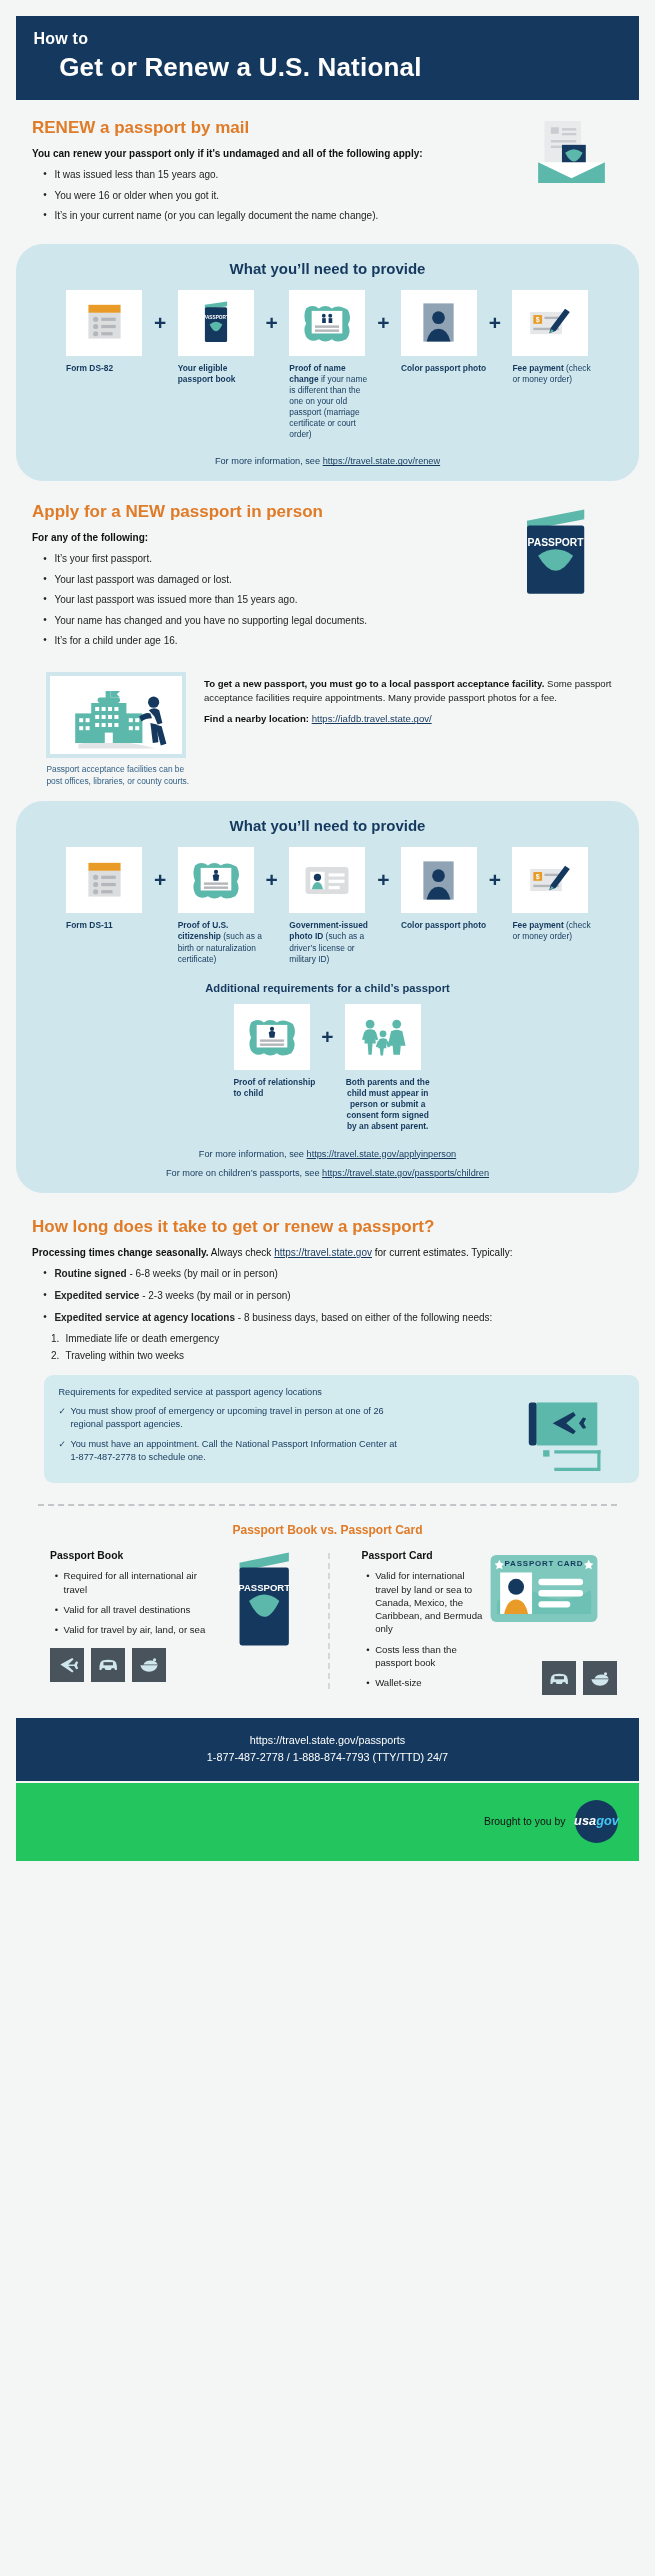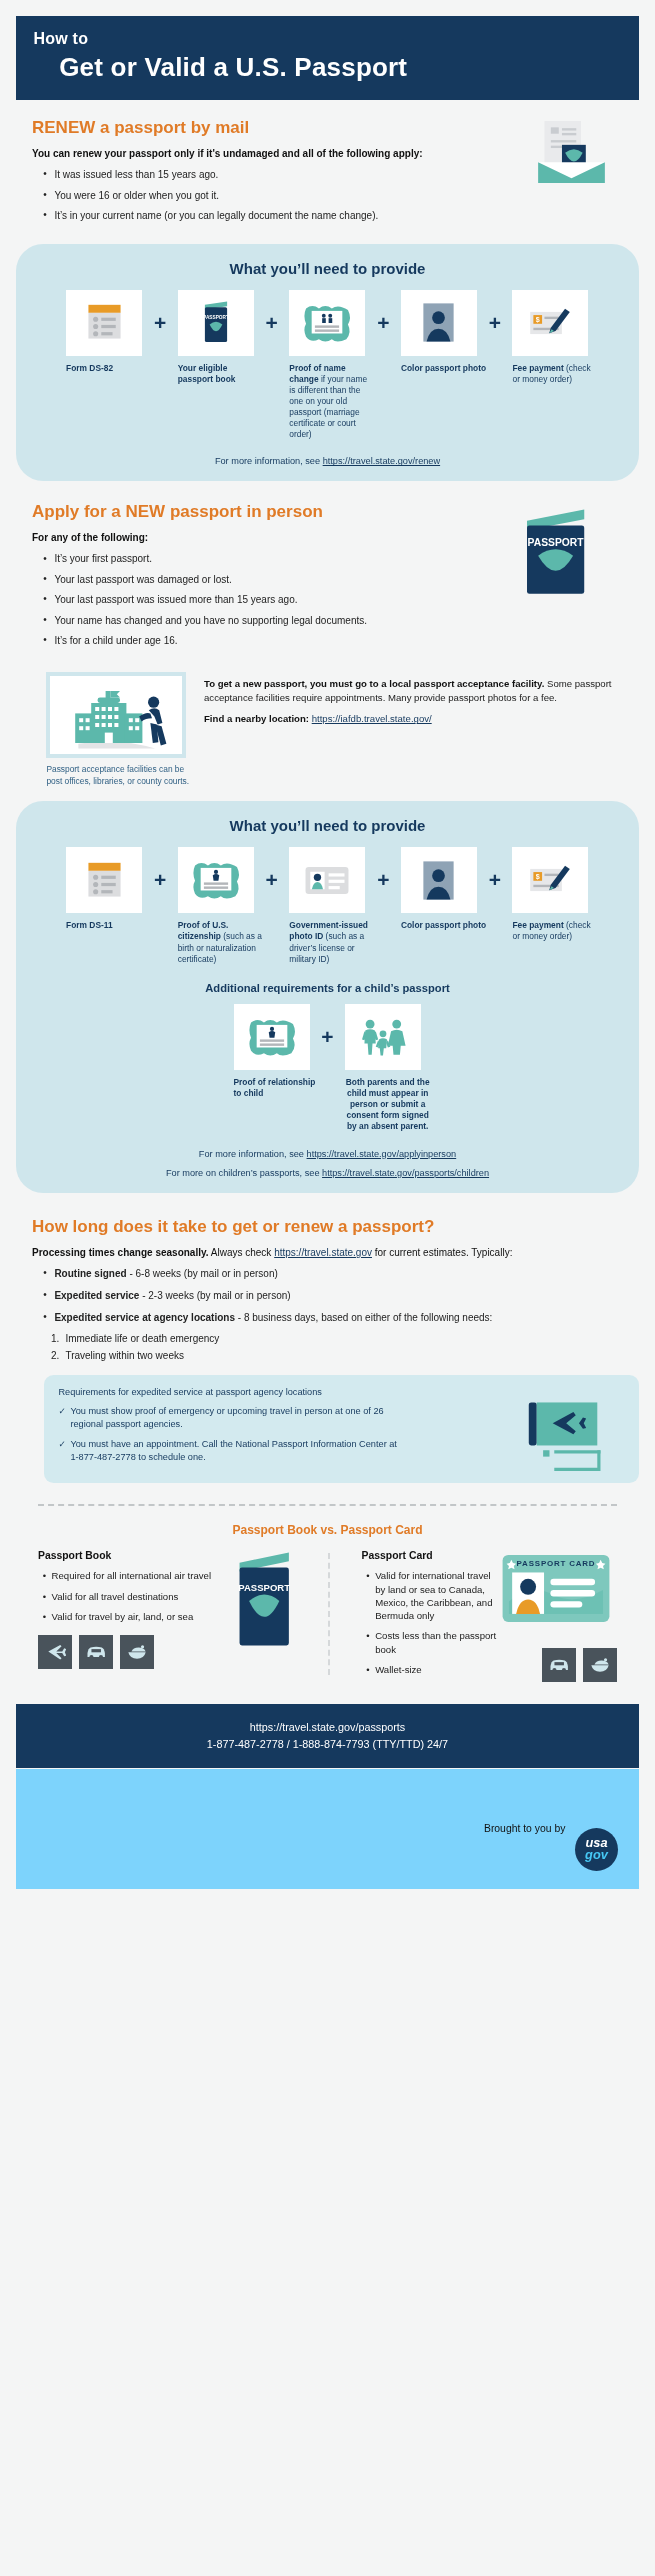--- a/index.html
+++ b/index.html
@@ -189,21 +189,21 @@
   .compare-title {
     text-align: center;
     color: #e07b27;
     font-size: 12px;
     font-weight: bold;
     margin-top: 17.6px;
   }
   .compare {
     display: flex;
     margin-top: 12.8px;
-    padding: 0 38px;
+    padding: 0 50px;
     position: relative;
     gap: 21px;
   }
   .col { width: 50%; display: flex; }
   .col-text { flex: 1; }
   .col h5 { font-size: 10.4px; font-weight: bold; color: #111; margin-bottom: 8px; }
   .col ul { list-style: none; margin-left: 4.8px; }
   .col li {
     font-size: 9.6px; color: #222; line-height: 1.38;
     margin-bottom: 7.2px; padding-left: 8.8px; position: relative;
@@ -224,46 +224,45 @@
   
   .foot-blue {
     background: #15395e;
     margin: 21px 16px 0 16px;
     padding: 14.4px 8px;
     text-align: center;
     color: #ffffff;
   }
   .foot-blue div { font-size: 10.8px; line-height: 1.6; }
   .foot-gray {
-    background: #7dd3fc;
+    background: #22c55e;
     margin: 1.6px 16px 16px 16px;
     padding: 17.6px 21px;
     display: flex; align-items: center; justify-content: flex-end;
     min-height: 74px;
   }
   .foot-gray .bt { font-size: 10.4px; color: #111; margin-right: 9.6px; }
   .usagov {
     width: 43px; height: 43px; border-radius: 50%;
     background: #15395e; color: #ffffff;
-    display: flex; flex-direction: column; align-items: center; justify-content: center;
+    display: flex; flex-direction: row; align-items: center; justify-content: center;
     line-height: 1;
-    margin-top: 41px;
   }
   .usagov .u1 { font-size: 12.8px; font-style: italic; font-weight: bold; }
   .usagov .u2 { font-size: 12.8px; font-style: italic; font-weight: bold; color: #46c8f5; }
   svg { display: block; }
 </style>
 </head>
 <body>
 
 <div class="page">
 
   <div class="header">
     <div class="howto">How to</div>
-    <div class="title">Get or Valid a U.S. Passport</div>
+    <div class="title">Get or Renew a U.S. National</div>
   </div>
 
   <div class="sec" style="padding-top:17.6px">
     <div style="display:flex;align-items:flex-start;">
       <div style="flex:1">
         <h2 class="orange">RENEW a passport by mail</h2>
         <div class="lead">You can renew your passport only if it's undamaged and all of the following apply:</div>
         <ul class="bullets">
           <li>It was issued less than 15 years ago.</li>
           <li>You were 16 or older when you got it.</li>

